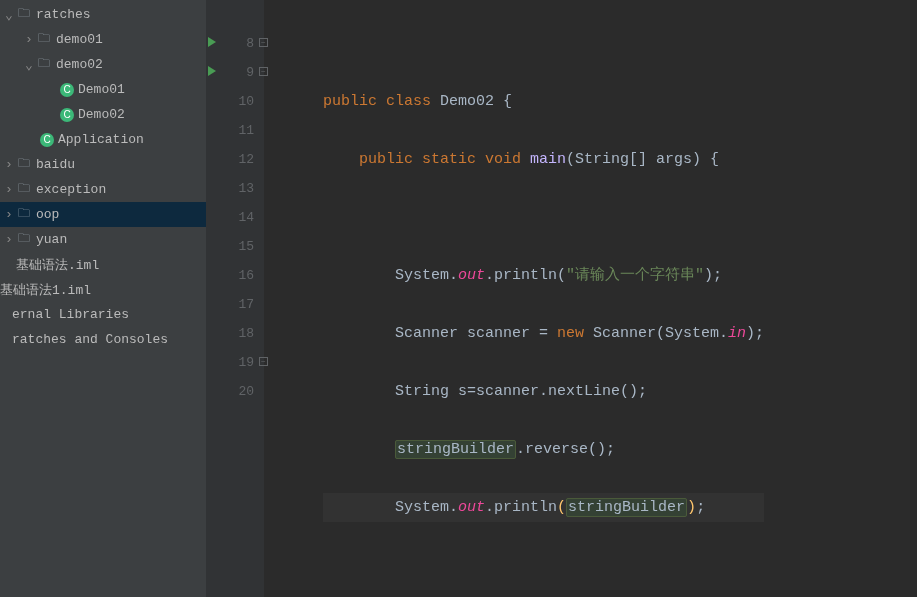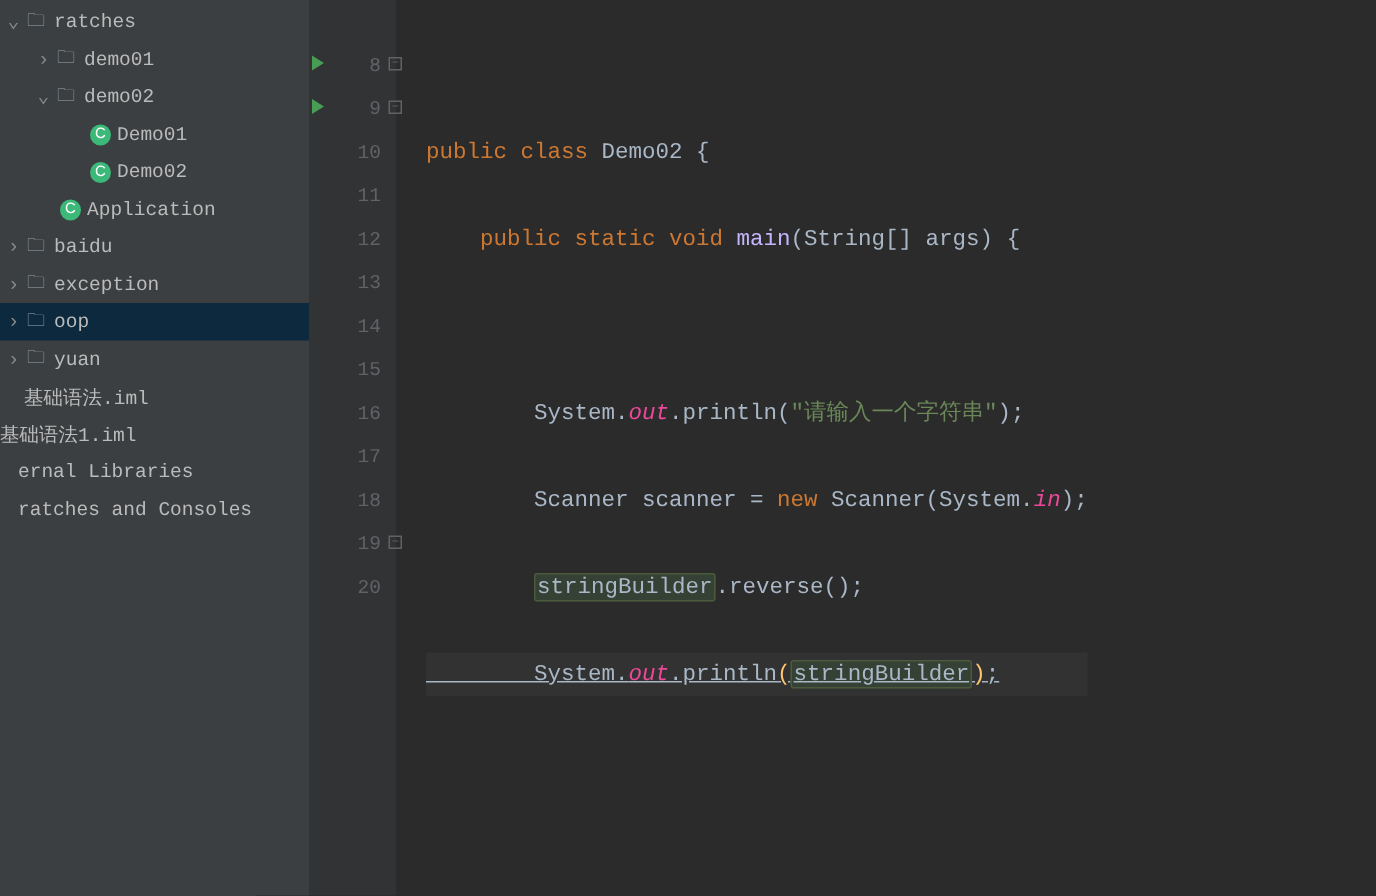--- a/index.html
+++ b/index.html
@@ -61,29 +61,29 @@
   .fold-marker {
     position:absolute; right:-14px; top:9px; width:9px; height:9px;
     border:1px solid #606366; font-size:8px; line-height:8px; text-align:center; color:#606366;
   }
   .code {
     padding: 0 0 0 20px;
     font-size: 15px;
     line-height: 29px;
     white-space: pre;
   }
-  .code .line { height:29px; }
+  .code .line { height:29px;margin-left:39px; }
   .kw { color:#cc7832; }
   .str { color:#6a8759; }
   .field { color:#ec4899; font-style: italic;}
   .method { color:#c4b5fd; }
   .ident { color:#a9b7c6; }
   .hl-var { background:#344134; border:1px solid #4a5a3a; border-radius:2px; padding:0 1px;}
   .hl-var2 { background:#40332b; border:1px solid #5c4a3d; border-radius:2px; padding:0 1px;}
-  .caret-line { background:#323232;text-decoration:underline; }
+  .caret-line { background:#323232; }
 </style>
 </head>
 <body>
 
 <div class="main-area">
   <div class="sidebar">
     <div class="tree-row" style="padding-left:2px">
       <span class="arrow">⌄</span>
       <span class="icon folder">🗀</span>
       <span>ratches</span>
@@ -161,20 +161,21 @@
       <div><span class="fold-marker">−</span>19</div>
       <div>20</div>
     </div>
     <div class="code">
 <div class="line"></div>
 <div class="line"><span class="kw">public class </span><span class="ident">Demo02 {</span></div>
 <div class="line">    <span class="kw">public static void </span><span class="method">main</span><span class="ident">(String[] args) {</span></div>
 <div class="line"></div>
 <div class="line">        <span class="ident">System.</span><span class="field">out</span><span class="ident">.println(</span><span class="str">"请输入一个字符串"</span><span class="ident">);</span></div>
 <div class="line">        <span class="ident">Scanner scanner = </span><span class="kw">new </span><span class="ident">Scanner(System.</span><span class="field">in</span><span class="ident">);</span></div>
+<div class="line">        <span class="ident">String s=scanner.nextLine();</span></div>
 <div class="line">        <span class="hl-var">stringBuilder</span><span class="ident">.reverse();</span></div>
 <div class="line caret-line">        <span class="ident">System.</span><span class="field">out</span><span class="ident">.println</span><span style="color:#ffc66d">(</span><span class="hl-var">stringBuilder</span><span style="color:#ffc66d">)</span><span class="ident">;</span></div>
 
 
 
 
     </div>
   </div>
 </div>
 

